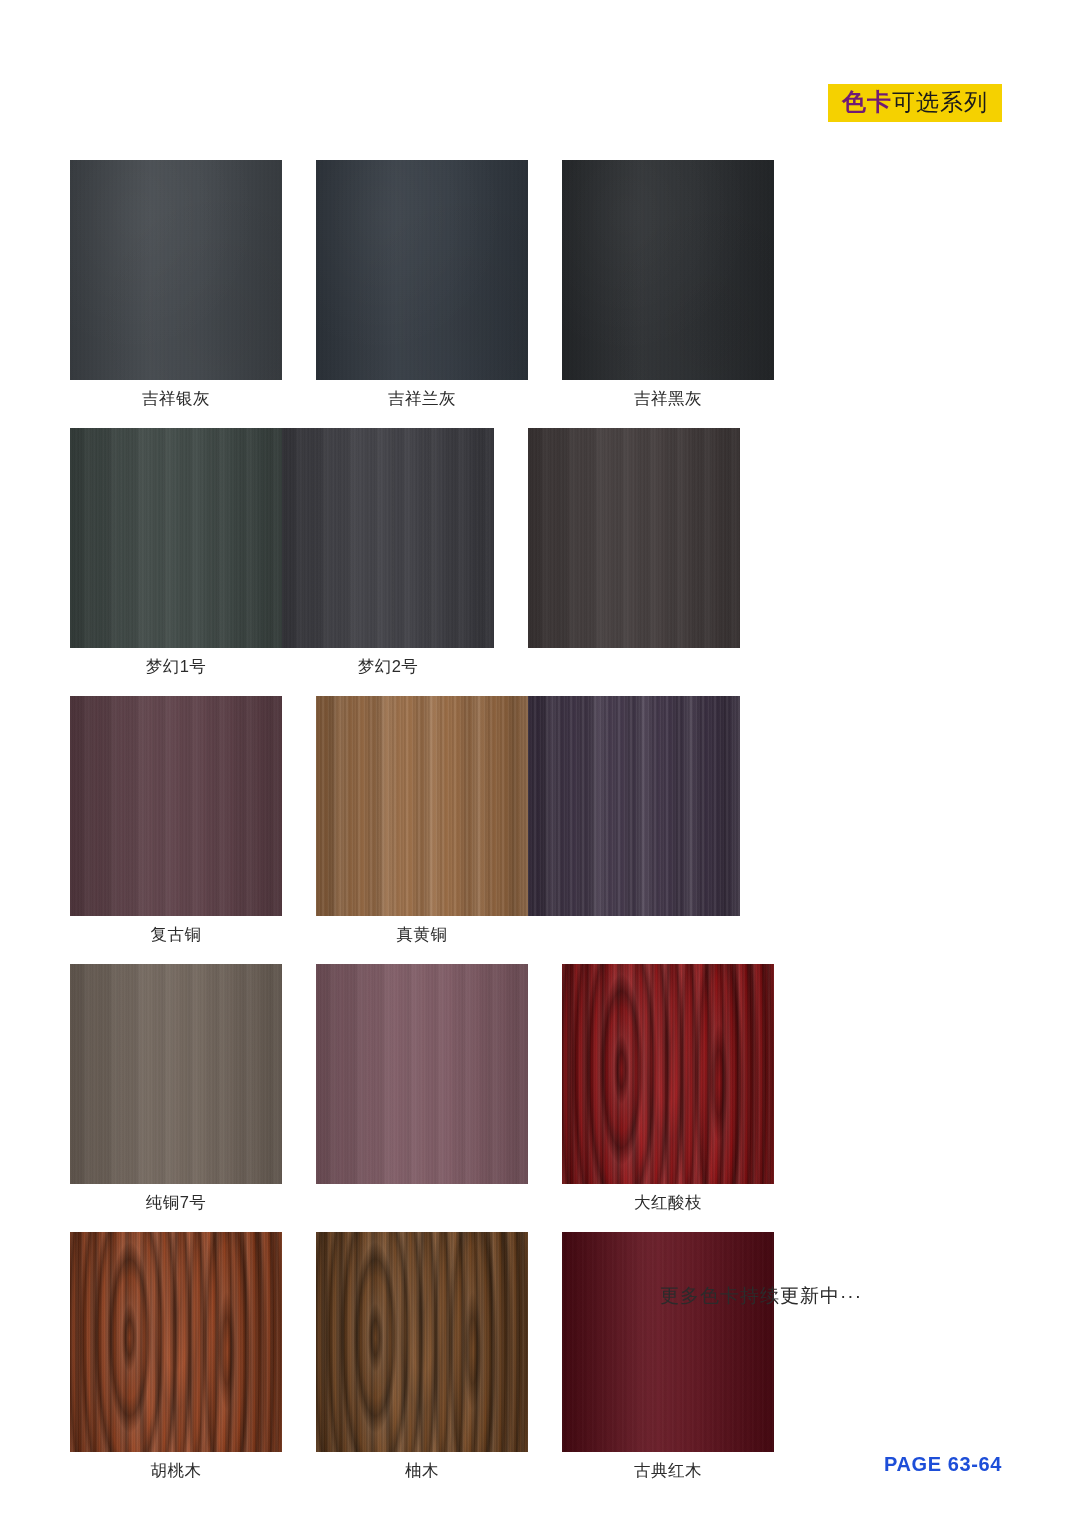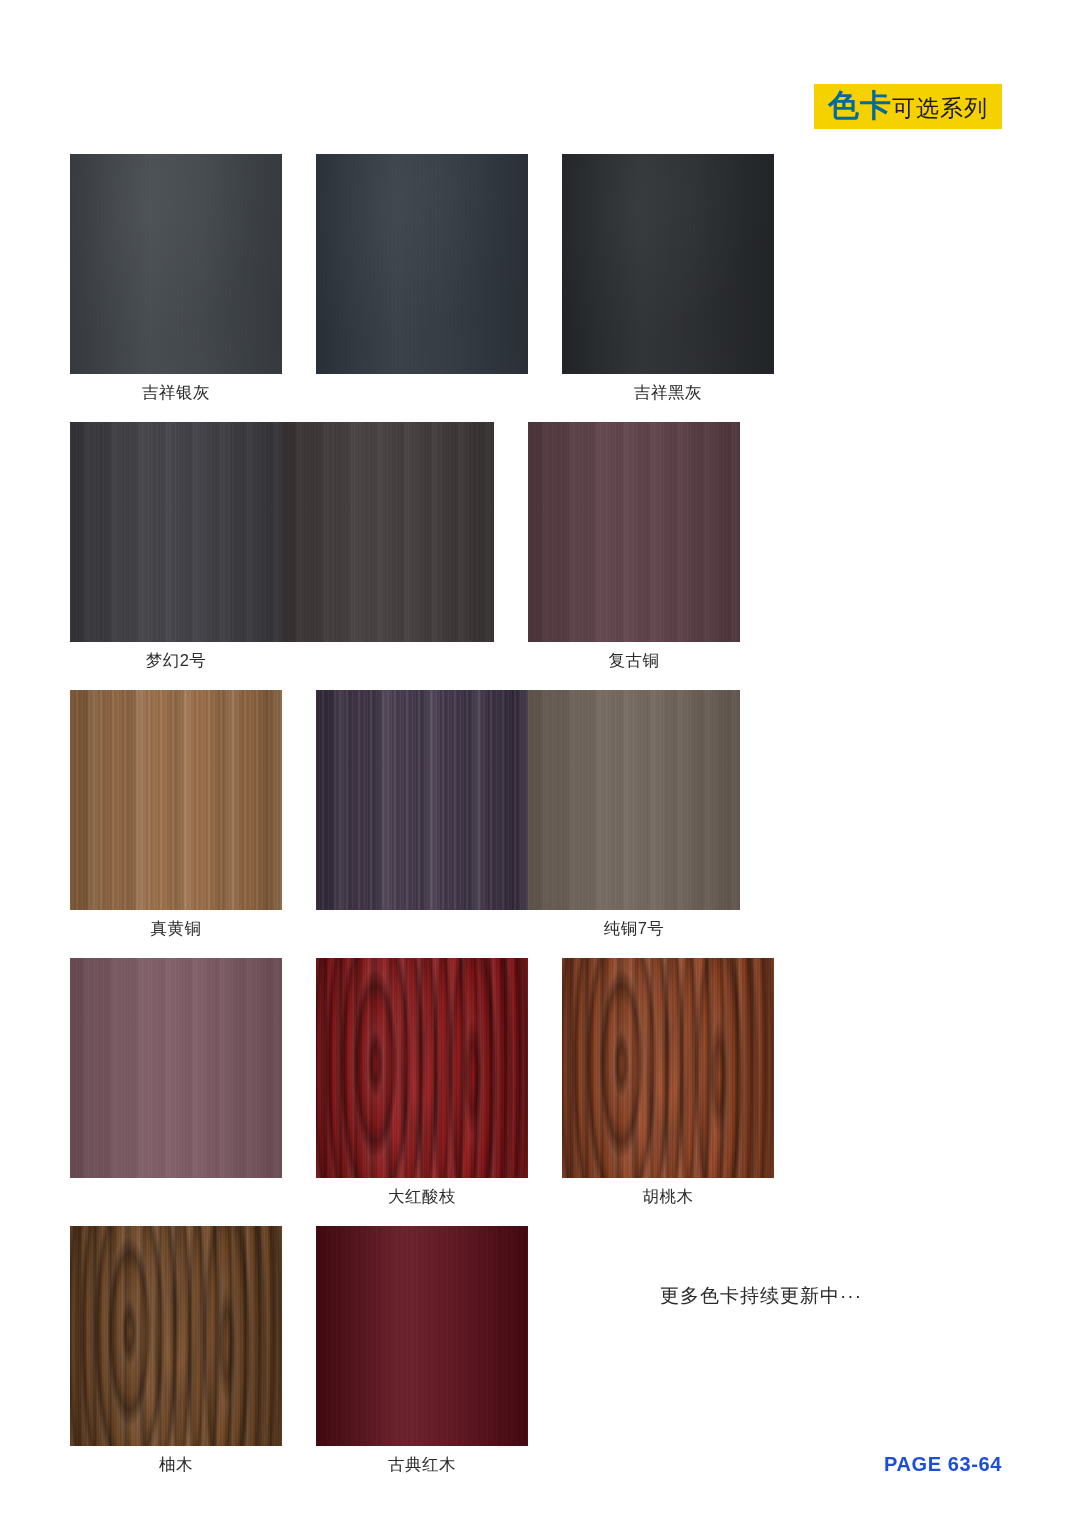--- a/index.html
+++ b/index.html
@@ -21,36 +21,36 @@
     position: absolute;
     top: 84px;
     right: 78px;
     background: #f5d100;
     padding: 6px 14px 8px 14px;
     line-height: 1;
     display: flex;
     align-items: baseline;
   }
   .header .hl-strong {
-    font-size: 31px;
+    font-size: 24px;
     font-weight: bold;
     letter-spacing: 1px;
-    color: #0369a1;
+    color: #701a75;
   }
   .header .hl-normal {
     font-size: 23px;
     font-weight: normal;
     letter-spacing: 1px;
     color: #1a1a1a;
   }
 
   
   .grid {
     position: absolute;
-    top: 154px;
+    top: 160px;
     left: 70px;
     width: 876px;
     display: flex;
     flex-wrap: wrap;
   }
   .cell {
     width: 212px;
     margin-right: 34px;
     margin-bottom: 12px;
   }
@@ -199,29 +199,37 @@
         <div class="tex flat-mottle"></div>
         <div class="tex shade-lr"></div>
       </div>
       <div class="caption">吉祥银灰</div>
     </div>
     <div class="cell">
       <div class="swatch" style="background-color: rgb(49, 56, 64);">
         <div class="tex flat-mottle"></div>
         <div class="tex shade-lr"></div>
       </div>
+      <div class="caption">吉祥兰灰</div>
     </div>
     <div class="cell">
       <div class="swatch" style="background-color: rgb(39, 42, 45);">
         <div class="tex flat-mottle"></div>
         <div class="tex shade-lr"></div>
       </div>
       <div class="caption">吉祥黑灰</div>
     </div>
     <div class="cell">
+      <div class="swatch" style="background-color: rgb(58, 68, 65);">
+        <div class="tex grain-fine"></div>
+        <div class="tex shade-lr"></div>
+      </div>
+      <div class="caption">梦幻1号</div>
+    </div>
+    <div class="cell">
       <div class="swatch" style="background-color: rgb(58, 58, 64);">
         <div class="tex grain-fine"></div>
         <div class="tex shade-lr"></div>
       </div>
       <div class="caption">梦幻2号</div>
     </div>
     <div class="cell">
       <div class="swatch" style="background-color: rgb(62, 55, 55);">
         <div class="tex grain-fine"></div>
         <div class="tex shade-lr"></div>

